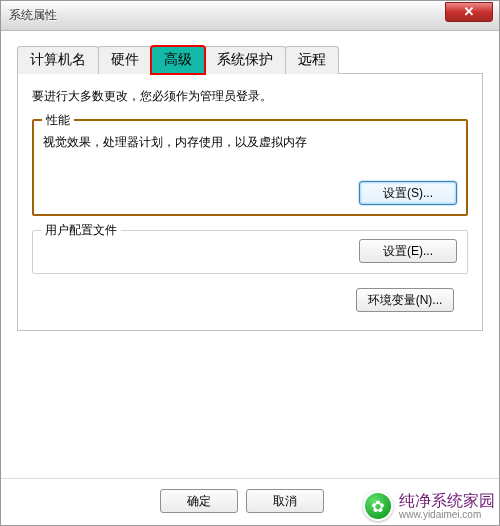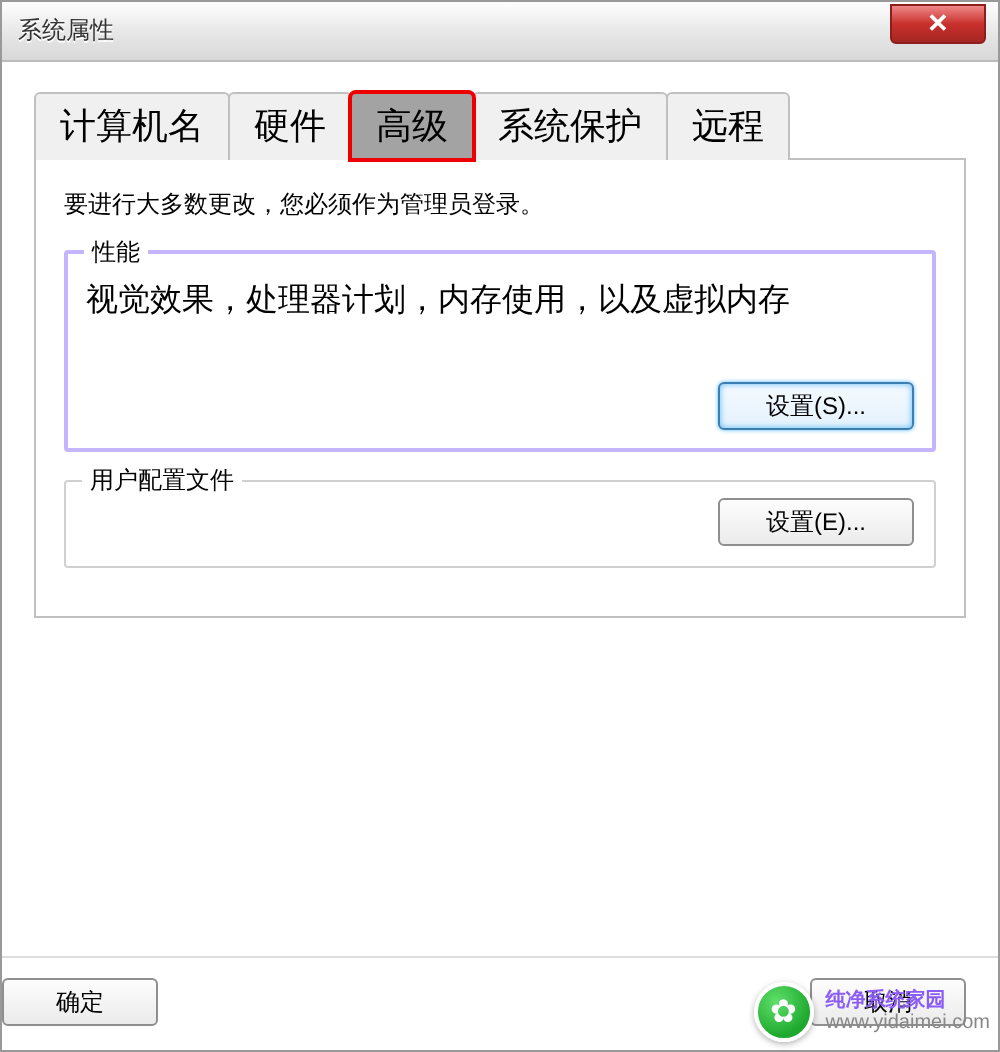--- a/index.html
+++ b/index.html
@@ -60,28 +60,28 @@
       display: flex;
       border-bottom: 1px solid #c0c0c0;
       position: relative;
     }
     .tab {
       padding: 4px 12px;
       border: 1px solid #c0c0c0;
       border-bottom: none;
       background: #f0f0f0;
       margin-right: -1px;
-      font-size: 18px;
+      font-size: 14px;
       cursor: pointer;
       position: relative;
       top: 1px;
       border-radius: 3px 3px 0 0;
     }
     .tab.active {
-      background: #a3a3a3;
+      background: #14b8a6;
       border-bottom: 1px solid #fff;
       z-index: 2;
     }
     .tab.highlighted {
       outline: 2px solid #e00;
       outline-offset: -1px;
     }
     .tab-panel {
       border: 1px solid #c0c0c0;
       border-top: none;
@@ -93,33 +93,33 @@
       margin-bottom: 14px;
     }
     .group {
       border: 1px solid #d0d0d0;
       border-radius: 2px;
       padding: 8px 10px 10px 10px;
       margin-bottom: 14px;
       position: relative;
     }
     .group.highlighted {
-      border: 2px solid #c4b5fd;
+      border: 2px solid #a16207;
       padding: 7px 9px 9px 9px;
     }
     .group-title {
       position: absolute;
       top: -9px;
       left: 8px;
       background: #fff;
       padding: 0 4px;
       font-size: 12px;
     }
     .group-desc {
-      font-size: 16px;
+      font-size: 12px;
       margin-top: 6px;
       margin-bottom: 30px;
     }
     .group-btn-row {
       text-align: right;
     }
     .win-btn {
       min-width: 98px;
       height: 24px;
       padding: 0 10px;
@@ -139,21 +139,21 @@
       text-align: right;
       margin-top: 8px;
       margin-bottom: 8px;
       padding-right: 14px;
     }
     .dialog-buttons {
       border-top: 1px solid #ddd;
       padding: 10px 16px 0 0;
       text-align: right;
       display: flex;
-      justify-content: space-between;
+      justify-content: center;
       gap: 8px;
       position: absolute;
       bottom: 12px;
       right: 0;
       left: 0;
     }
     .watermark {
       position: absolute;
       bottom: 4px;
       right: 4px;
@@ -174,23 +174,23 @@
       color: #fff;
       font-size: 16px;
       box-shadow: 0 1px 3px rgba(0,0,0,0.3);
     }
     .wm-text {
       display: flex;
       flex-direction: column;
       line-height: 1.1;
     }
     .wm-brand {
-      font-size: 10px;
-      color: #8b5cf6;
-      font-weight: bold;
+      font-size: 16px;
+      color: #701a75;
+      font-weight: normal;
     }
     .wm-url {
       font-size: 10px;
       color: #888;
     }
   </style>
 </head>
 <body>
 
 <div class="window">
@@ -222,20 +222,23 @@
       </fieldset>
 
       <fieldset class="group">
         <div class="group-title">用户配置文件</div>
         <div class="group-btn-row">
           <button class="win-btn">设置(E)...</button>
         </div>
       </fieldset>
 
 
+      <div class="env-row">
+        <button class="win-btn">环境变量(N)...</button>
+      </div>
     </div>
   </div>
 
   <div class="dialog-buttons">
     <button class="win-btn" style="min-width:78px">确定</button>
     <button class="win-btn" style="min-width:78px">取消</button>
   </div>
 
   <div class="watermark">
     <div class="wm-logo">✿</div>

